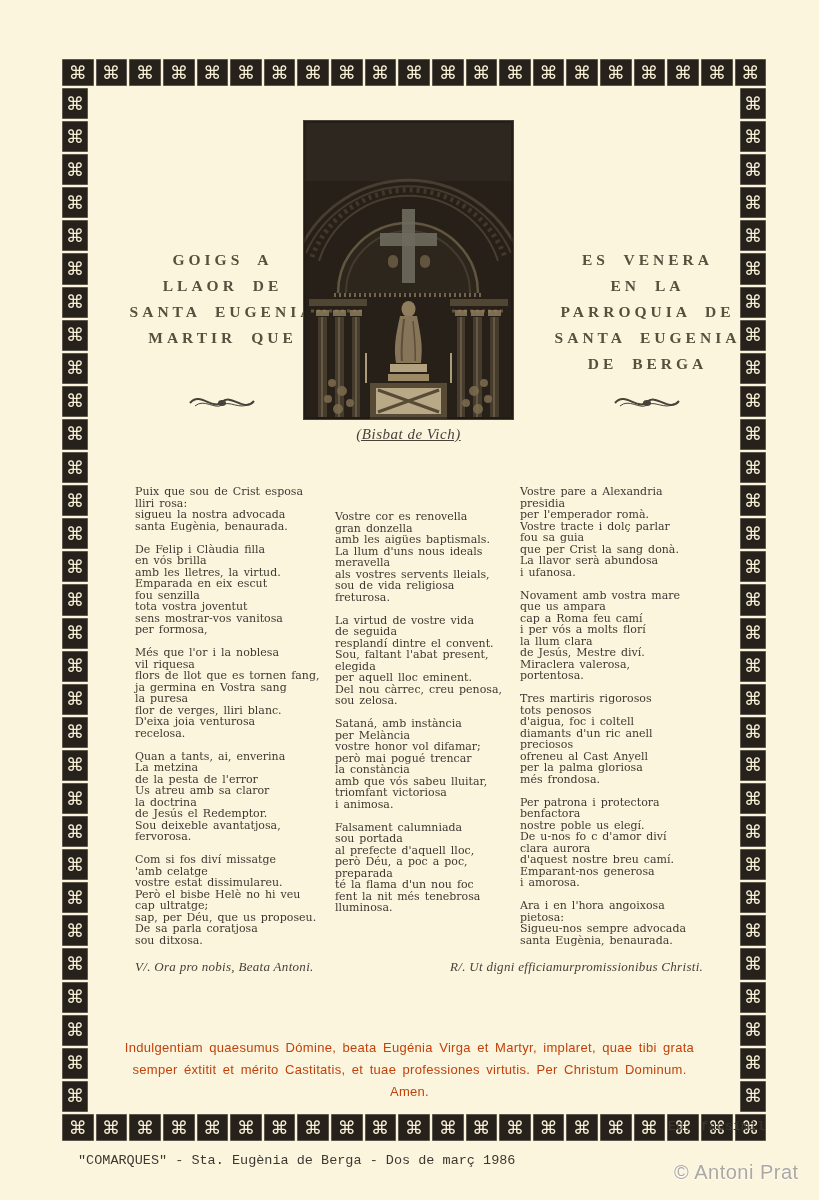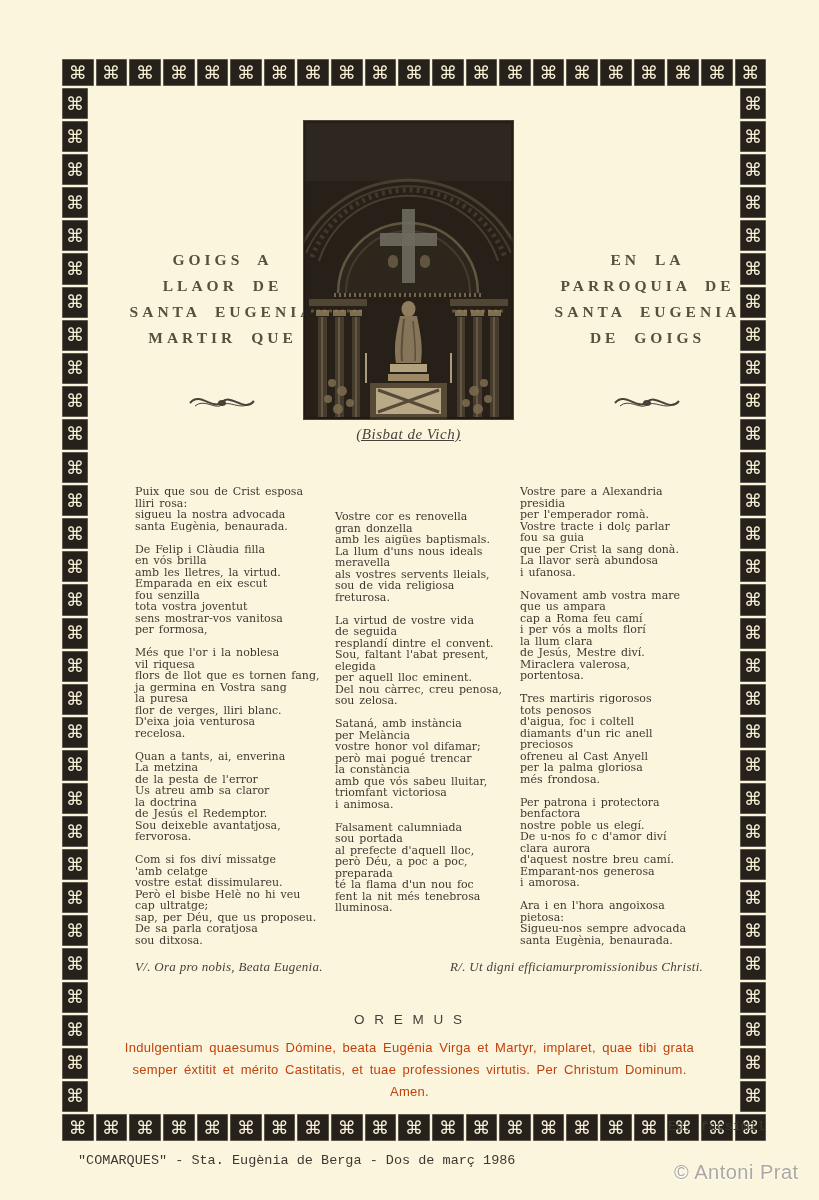--- a/index.html
+++ b/index.html
@@ -409,24 +409,25 @@
     </div>
 
   <div id="title-left" class="title-block">
     <div>GOIGS A</div>
     <div>LLAOR DE</div>
     <div>SANTA EUGENIA</div>
     <div>MARTIR QUE</div>
   </div>
 
   <div id="title-right" class="title-block">
+    <div>ES VENERA</div>
     <div>EN LA</div>
     <div>PARROQUIA DE</div>
     <div>SANTA EUGENIA</div>
-    <div>DE GOIGS</div>
+    <div>DE BERGA</div>
   </div>
 
   <svg id="flourish-left" class="flourish" viewBox="0 0 70 16">
     <path d="M3 9 C13 -3 26 17 35 8 C44 -1 57 19 67 7" fill="none" stroke="#47423a" stroke-width="2"></path>
     <path d="M8 12 C17 4 28 16 35 11 C42 6 53 16 62 10" fill="none" stroke="#47423a" stroke-width="1"></path>
     <ellipse cx="35" cy="9" rx="4" ry="3" fill="#47423a"></ellipse>
   </svg>
   <svg id="flourish-right" class="flourish" viewBox="0 0 70 16">
     <path d="M3 9 C13 -3 26 17 35 8 C44 -1 57 19 67 7" fill="none" stroke="#47423a" stroke-width="2"></path>
     <path d="M8 12 C17 4 28 16 35 11 C42 6 53 16 62 10" fill="none" stroke="#47423a" stroke-width="1"></path>
@@ -618,24 +619,23 @@
 clara aurora
 d'aquest nostre breu camí.
 Emparant-nos generosa
 i amorosa.
 
 Ara i en l'hora angoixosa
 pietosa:
 Sigueu-nos sempre advocada
 santa Eugènia, benaurada.</div>
 
-  <div id="versicle" class="versicle">V/. Ora pro nobis, Beata Eugenia.</div>
+  <div id="versicle" class="versicle">V/. Ora pro nobis, Beata Antoni.</div>
   <div id="response" class="versicle">R/. Ut digni efficiamurpromissionibus Christi.</div>
 
-  <div id="oremus">O R E M U S</div>
   <div id="prayer">Indulgentiam quaesumus Dómine, beata Eugénia Virga et Martyr, implaret, quae tibi grata
 semper éxtitit et mérito Castitatis, et tuae professiones virtutis. Per Christum Dominum. Amen.</div>
 
   <div id="footer-line" class="typewriter">"COMARQUES" - Sta. Eugènia de Berga - Dos de març 1986</div>
   <div id="edition-note" class="typewriter">Ed. facsímil</div>
   <div id="watermark">© Antoni Prat</div>
 
 </div>
 
 </body></html>

